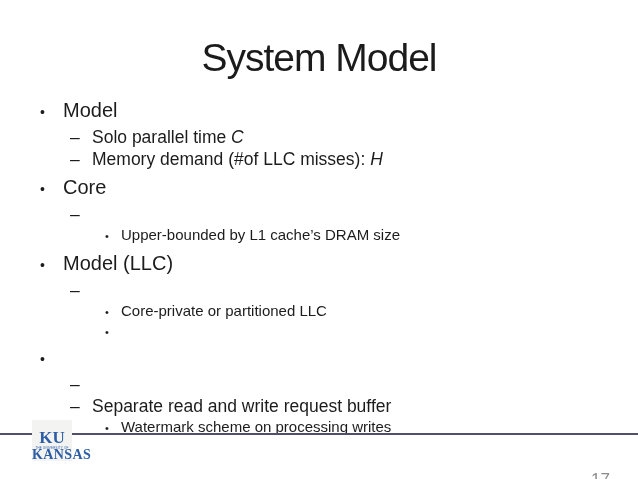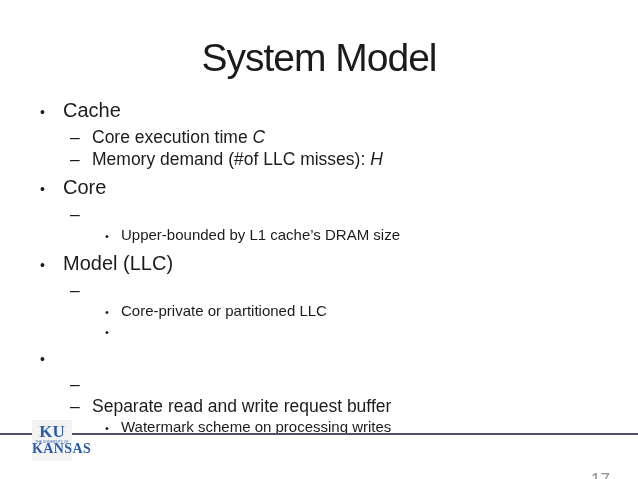--- a/index.html
+++ b/index.html
@@ -54,21 +54,21 @@
     width: 40px; height: 41px;
     background: #f3f3f1;
     z-index: 2;
     text-align: center;
     color: var(--ku-blue, #2d5da7);
   }
   .logo .ku {
     font-family: "Liberation Serif", serif;
     font-weight: bold;
     font-size: 17px; line-height: 17px;
-    margin-top: 3px;
+    margin-top: 9px;
   }
   .logo .uni {
     font-size: 3px; line-height: 4px;
     letter-spacing: 0.2px;
     white-space: nowrap;
     overflow: hidden;
   }
   .logo .kansas {
     font-family: Liberation Serif, serif;
     font-weight: bold;
@@ -84,25 +84,25 @@
 </style>
 </head>
 <body style="color: rgb(28, 28, 28);">
 
 <div class="slide">
   <h1 class="title">System Model</h1>
 
   <div class="content" id="bullet-list">
       <div class="line l1">
         <span class="glyph">•</span>
-        <span class="text"><span>Cache</span></span>
+        <span class="text"><span>Model</span></span>
       </div>
       <div class="line l2">
         <span class="glyph">–</span>
-        <span class="text"><span>Core execution time </span><span class="run-italic">C</span></span>
+        <span class="text"><span>Solo parallel time </span><span class="run-italic">C</span></span>
       </div>
       <div class="line l2">
         <span class="glyph">–</span>
         <span class="text"><span>Memory demand (#of LLC misses): </span><span class="run-italic">H</span></span>
       </div>
       <div class="line l1">
         <span class="glyph">•</span>
         <span class="text"><span>Core</span></span>
       </div>
       <div class="line l2">

